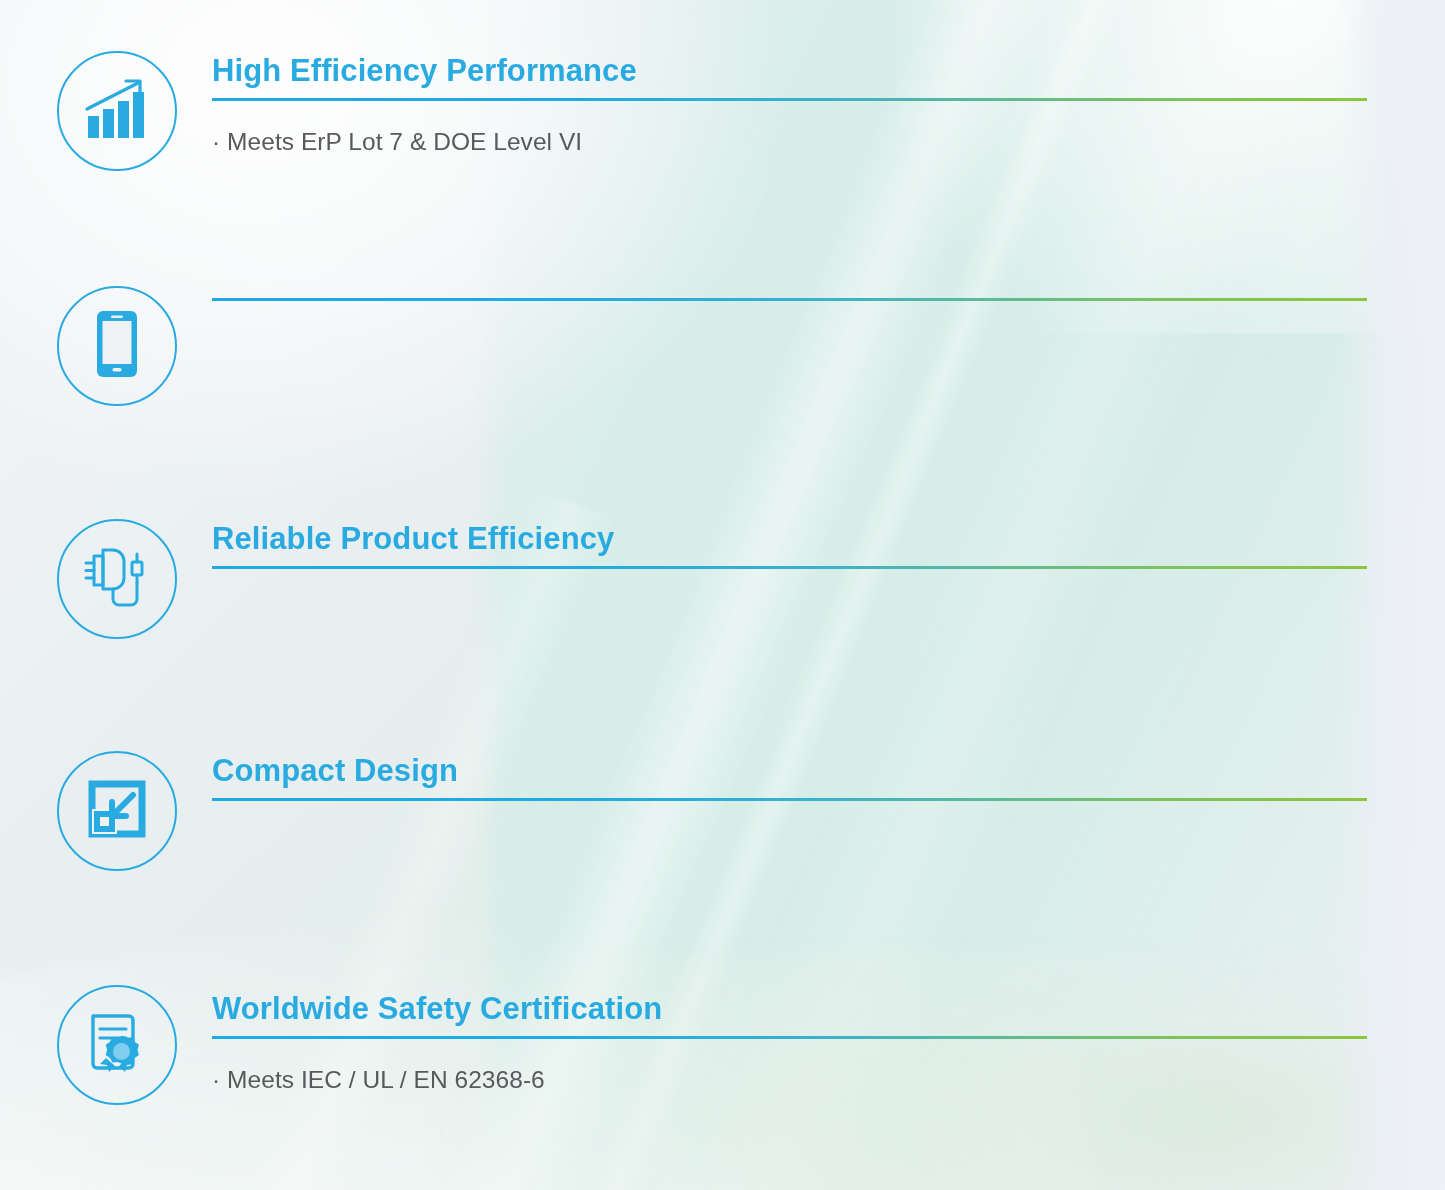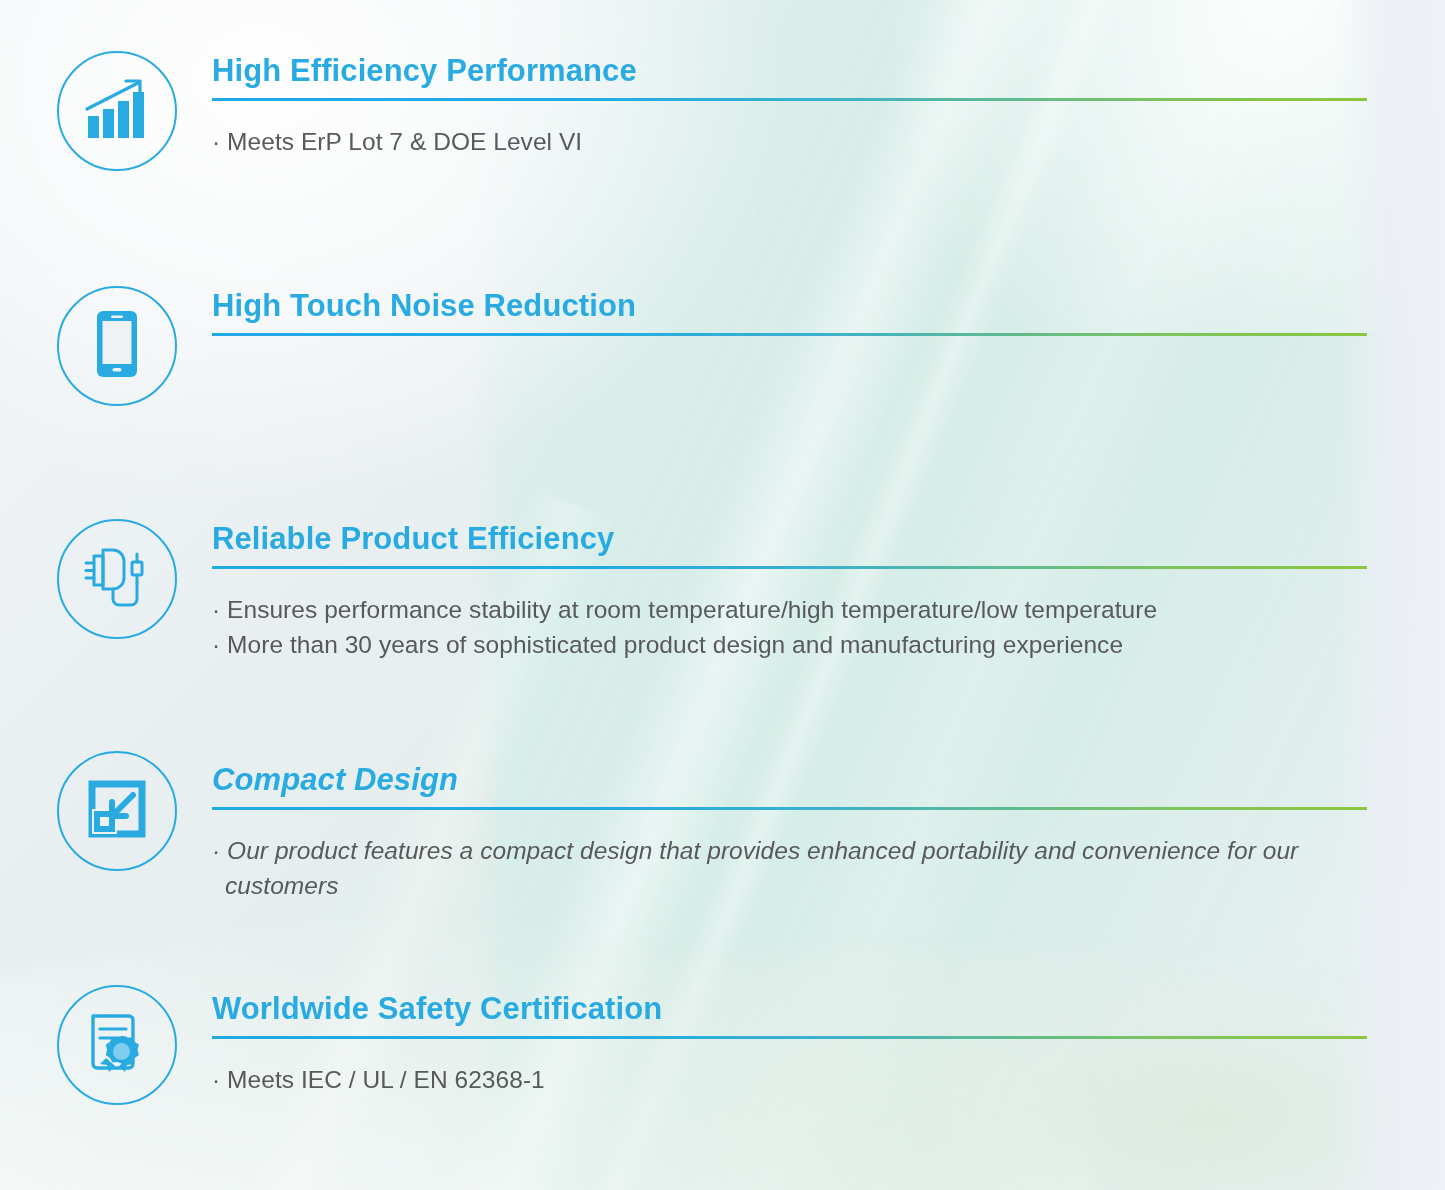--- a/index.html
+++ b/index.html
@@ -282,21 +282,20 @@
           <svg width="44" height="70" viewBox="0 0 44 70" fill="none">
             <rect x="2" y="2" width="40" height="66" rx="6" ry="6" fill="#29abe2"></rect>
             <rect x="7.5" y="12" width="29" height="43" fill="#eef2f4"></rect>
             <rect x="16" y="6.5" width="12" height="2.6" rx="1.3" fill="#eef2f4"></rect>
             <rect x="17.5" y="59" width="9" height="3.4" rx="1.7" fill="#eef2f4"></rect>
           </svg>
         </span>
       </div>
     </div>
     <div class="feature-body" style="top:4px;">
-      <div class="feature-title">High Touch Noise Reduction</div>
       <div class="divider"></div>
     </div>
   </div>
 
   <div class="feature" style="top:518px;">
     <div class="icon-wrap" style="top:0px;">
       <div class="icon-circle">
         <span>
           <svg width="74" height="70" viewBox="0 0 74 70" fill="none" stroke="#29abe2" stroke-width="3" stroke-linecap="round" stroke-linejoin="round">
             <path d="M23 8 H33 a11 11 0 0 1 11 11 v17 a11 11 0 0 1 -11 11 H23 Z"></path>
@@ -308,47 +307,40 @@
             <rect x="52" y="20" width="10" height="13" rx="1.5"></rect>
             <path d="M57 12 V20"></path>
             <path d="M57 33 V41"></path>
           </svg>
         </span>
       </div>
     </div>
     <div class="feature-body" style="top:4px;">
       <div class="feature-title">Reliable Product Efficiency</div>
       <div class="divider"></div>
-      <div class="bullets">
-        <div class="bullet">· Ensures performance stability at room temperature/high temperature/low temperature</div>
-        <div class="bullet">· More than 30 years of sophisticated product  design and manufacturing experience</div>
-      </div>
     </div>
   </div>
 
   <div class="feature" style="top:750px;">
     <div class="icon-wrap" style="top:0px;">
       <div class="icon-circle">
         <span>
           <svg width="62" height="62" viewBox="0 0 62 62" fill="none">
             <path d="M6 6 H56 V56 H6 Z" stroke="#29abe2" stroke-width="7" fill="none"></path>
             <rect x="6" y="31" width="25" height="25" fill="#eef2f4"></rect>
             <rect x="11" y="36" width="15" height="15" stroke="#29abe2" stroke-width="6" fill="none"></rect>
             <path d="M47 17 L29 35" stroke="#29abe2" stroke-width="6" stroke-linecap="round"></path>
             <path d="M26 24 L26 38 L40 38" stroke="#29abe2" stroke-width="6" stroke-linecap="round" stroke-linejoin="round" fill="none"></path>
           </svg>
         </span>
       </div>
     </div>
-    <div class="feature-body" style="top:13px;font-style:italic;">
+    <div class="feature-body" style="top:4px;">
       <div class="feature-title">Compact Design</div>
       <div class="divider"></div>
-      <div class="bullets">
-        <div class="bullet">· Our product features a compact design that provides enhanced portability and convenience for our customers</div>
-      </div>
     </div>
   </div>
 
   <div class="feature" style="top:984px;">
     <div class="icon-wrap" style="top:0px;">
       <div class="icon-circle">
         <span>
           <svg width="64" height="66" viewBox="0 0 64 66" fill="none">
             <path d="M8 6 H44 a4 4 0 0 1 4 4 V54 a4 4 0 0 1 -4 4 H12 a4 4 0 0 1 -4 -4 Z" stroke="#29abe2" stroke-width="3.4" fill="none" stroke-linejoin="round"></path>
             <path d="M15 19 H41" stroke="#29abe2" stroke-width="3.2" stroke-linecap="round"></path>
@@ -358,18 +350,18 @@
             <path d="M42 26 l5.2 2.2 l5.6 -0.6 l2.6 5 l4.6 3.3 l-1.5 5.5 l1.5 5.5 l-4.6 3.3 l-2.6 5 l-5.6 -0.6 l-5.2 2.2 l-5.2 -2.2 l-5.6 0.6 l-2.6 -5 l-4.6 -3.3 l1.5 -5.5 l-1.5 -5.5 l4.6 -3.3 l2.6 -5 l5.6 0.6 Z" fill="#29abe2" transform="translate(-5,-1) scale(0.92) translate(4,3)"></path>
             <circle cx="36.5" cy="41.5" r="8.5" fill="#7fcdef"></circle>
           </svg>
         </span>
       </div>
     </div>
     <div class="feature-body" style="top:8px;">
       <div class="feature-title">Worldwide Safety Certification</div>
       <div class="divider"></div>
       <div class="bullets">
-        <div class="bullet">· Meets IEC / UL / EN 62368-1</div>
+        <div class="bullet">· Meets IEC / UL / EN 62368-6</div>
       </div>
     </div>
   </div>
 
 </div>
 
 </body></html>

